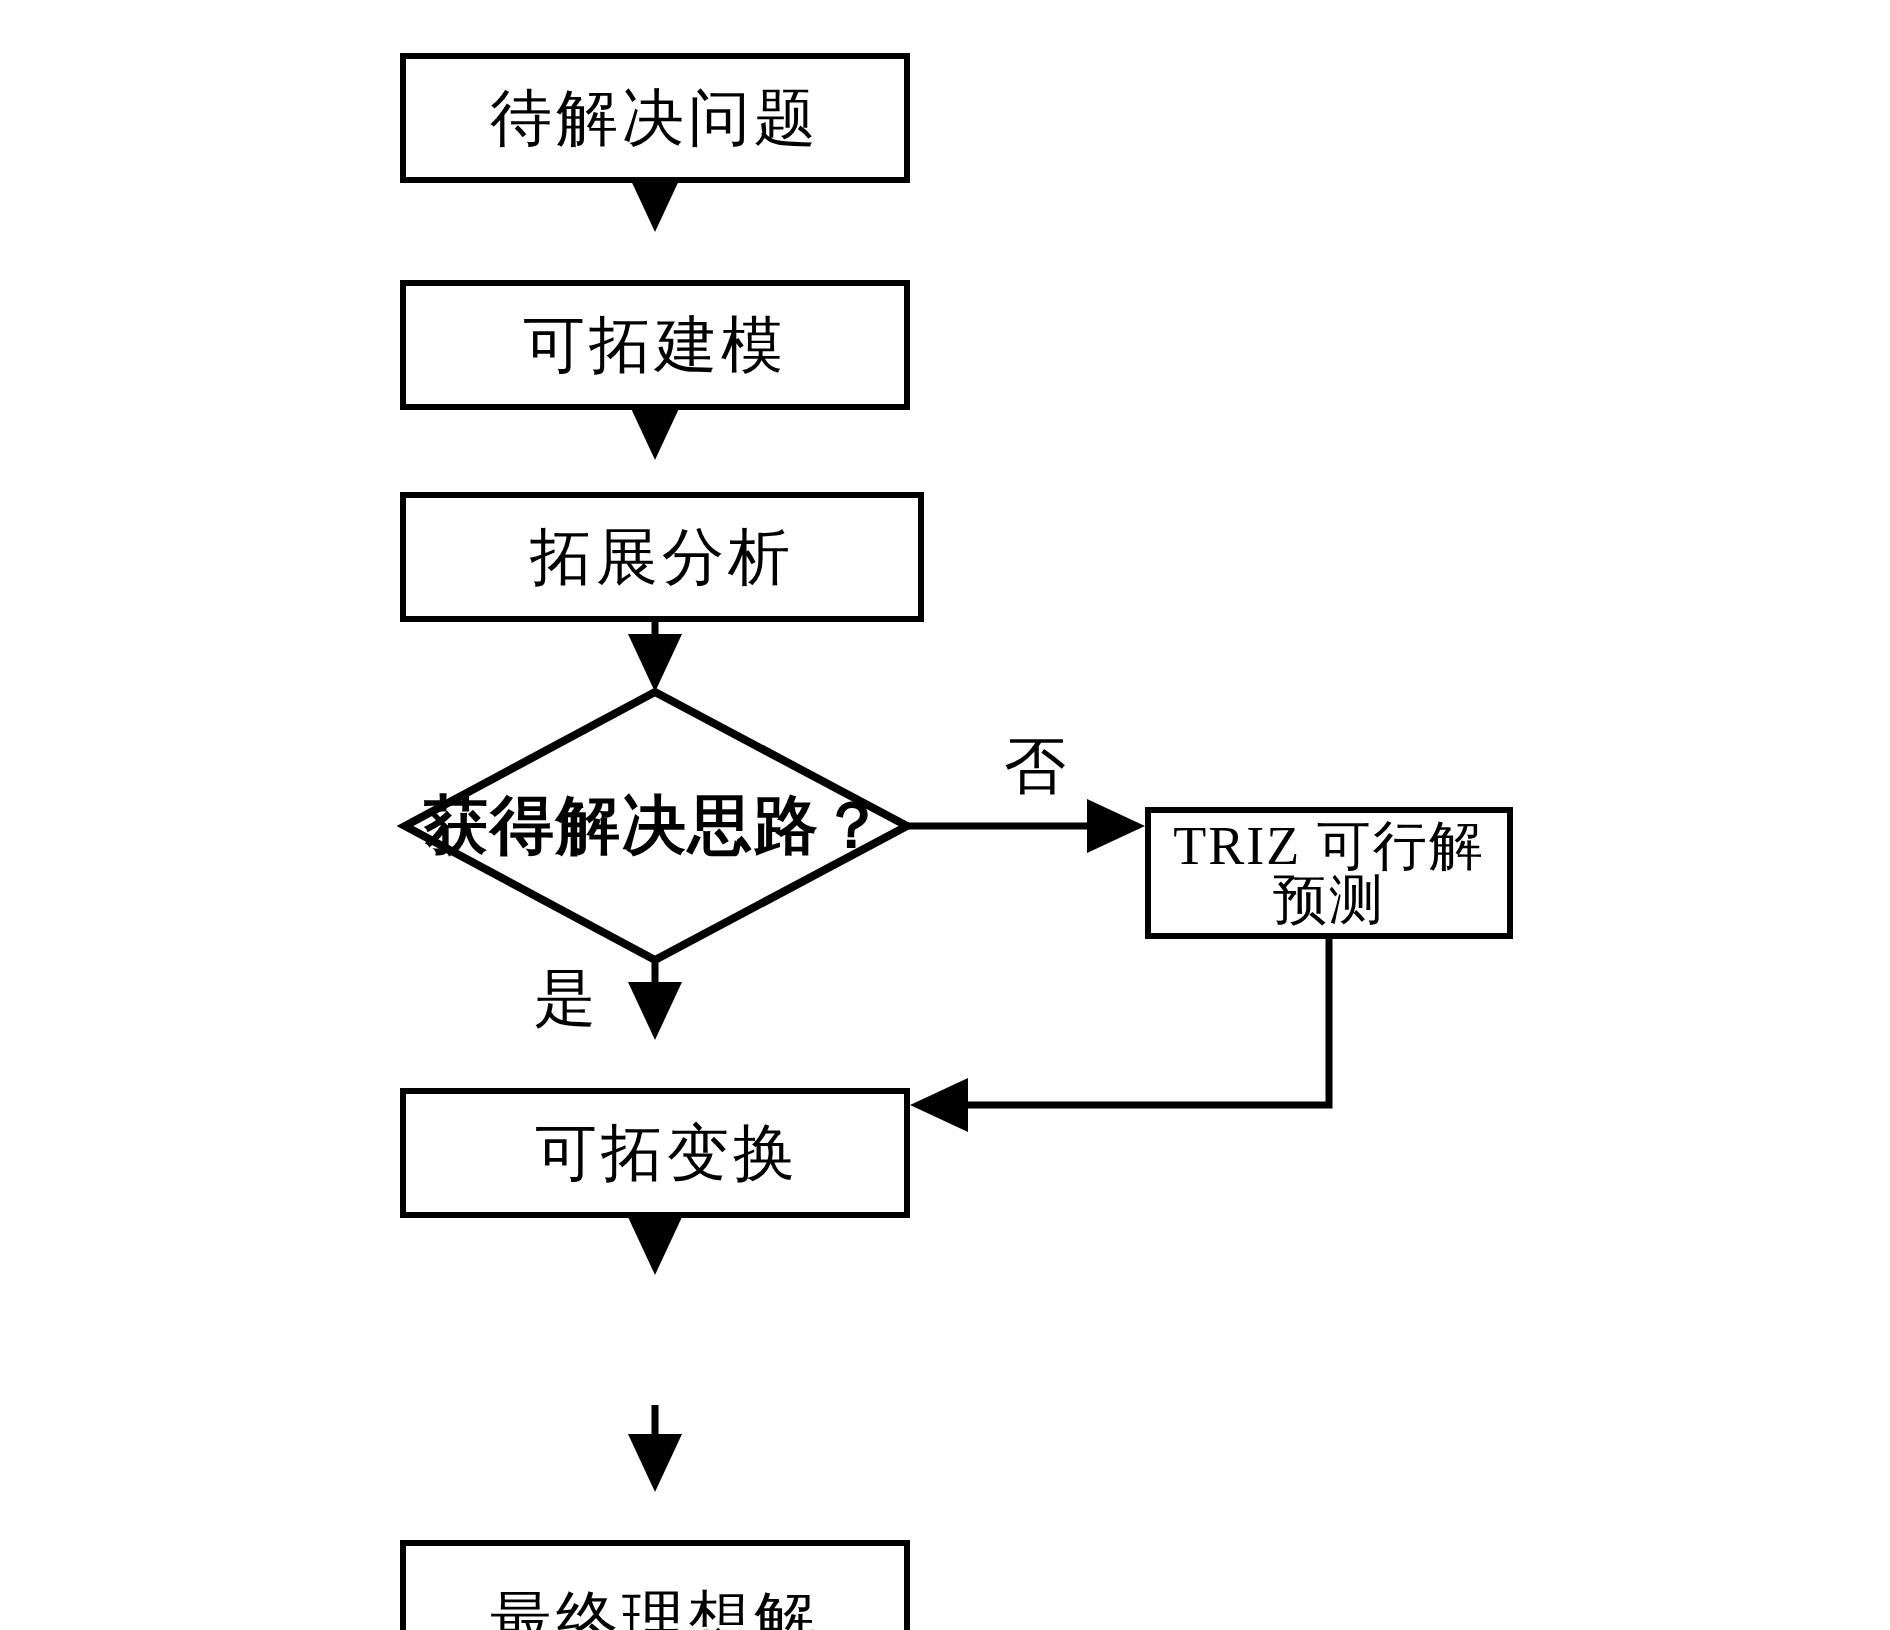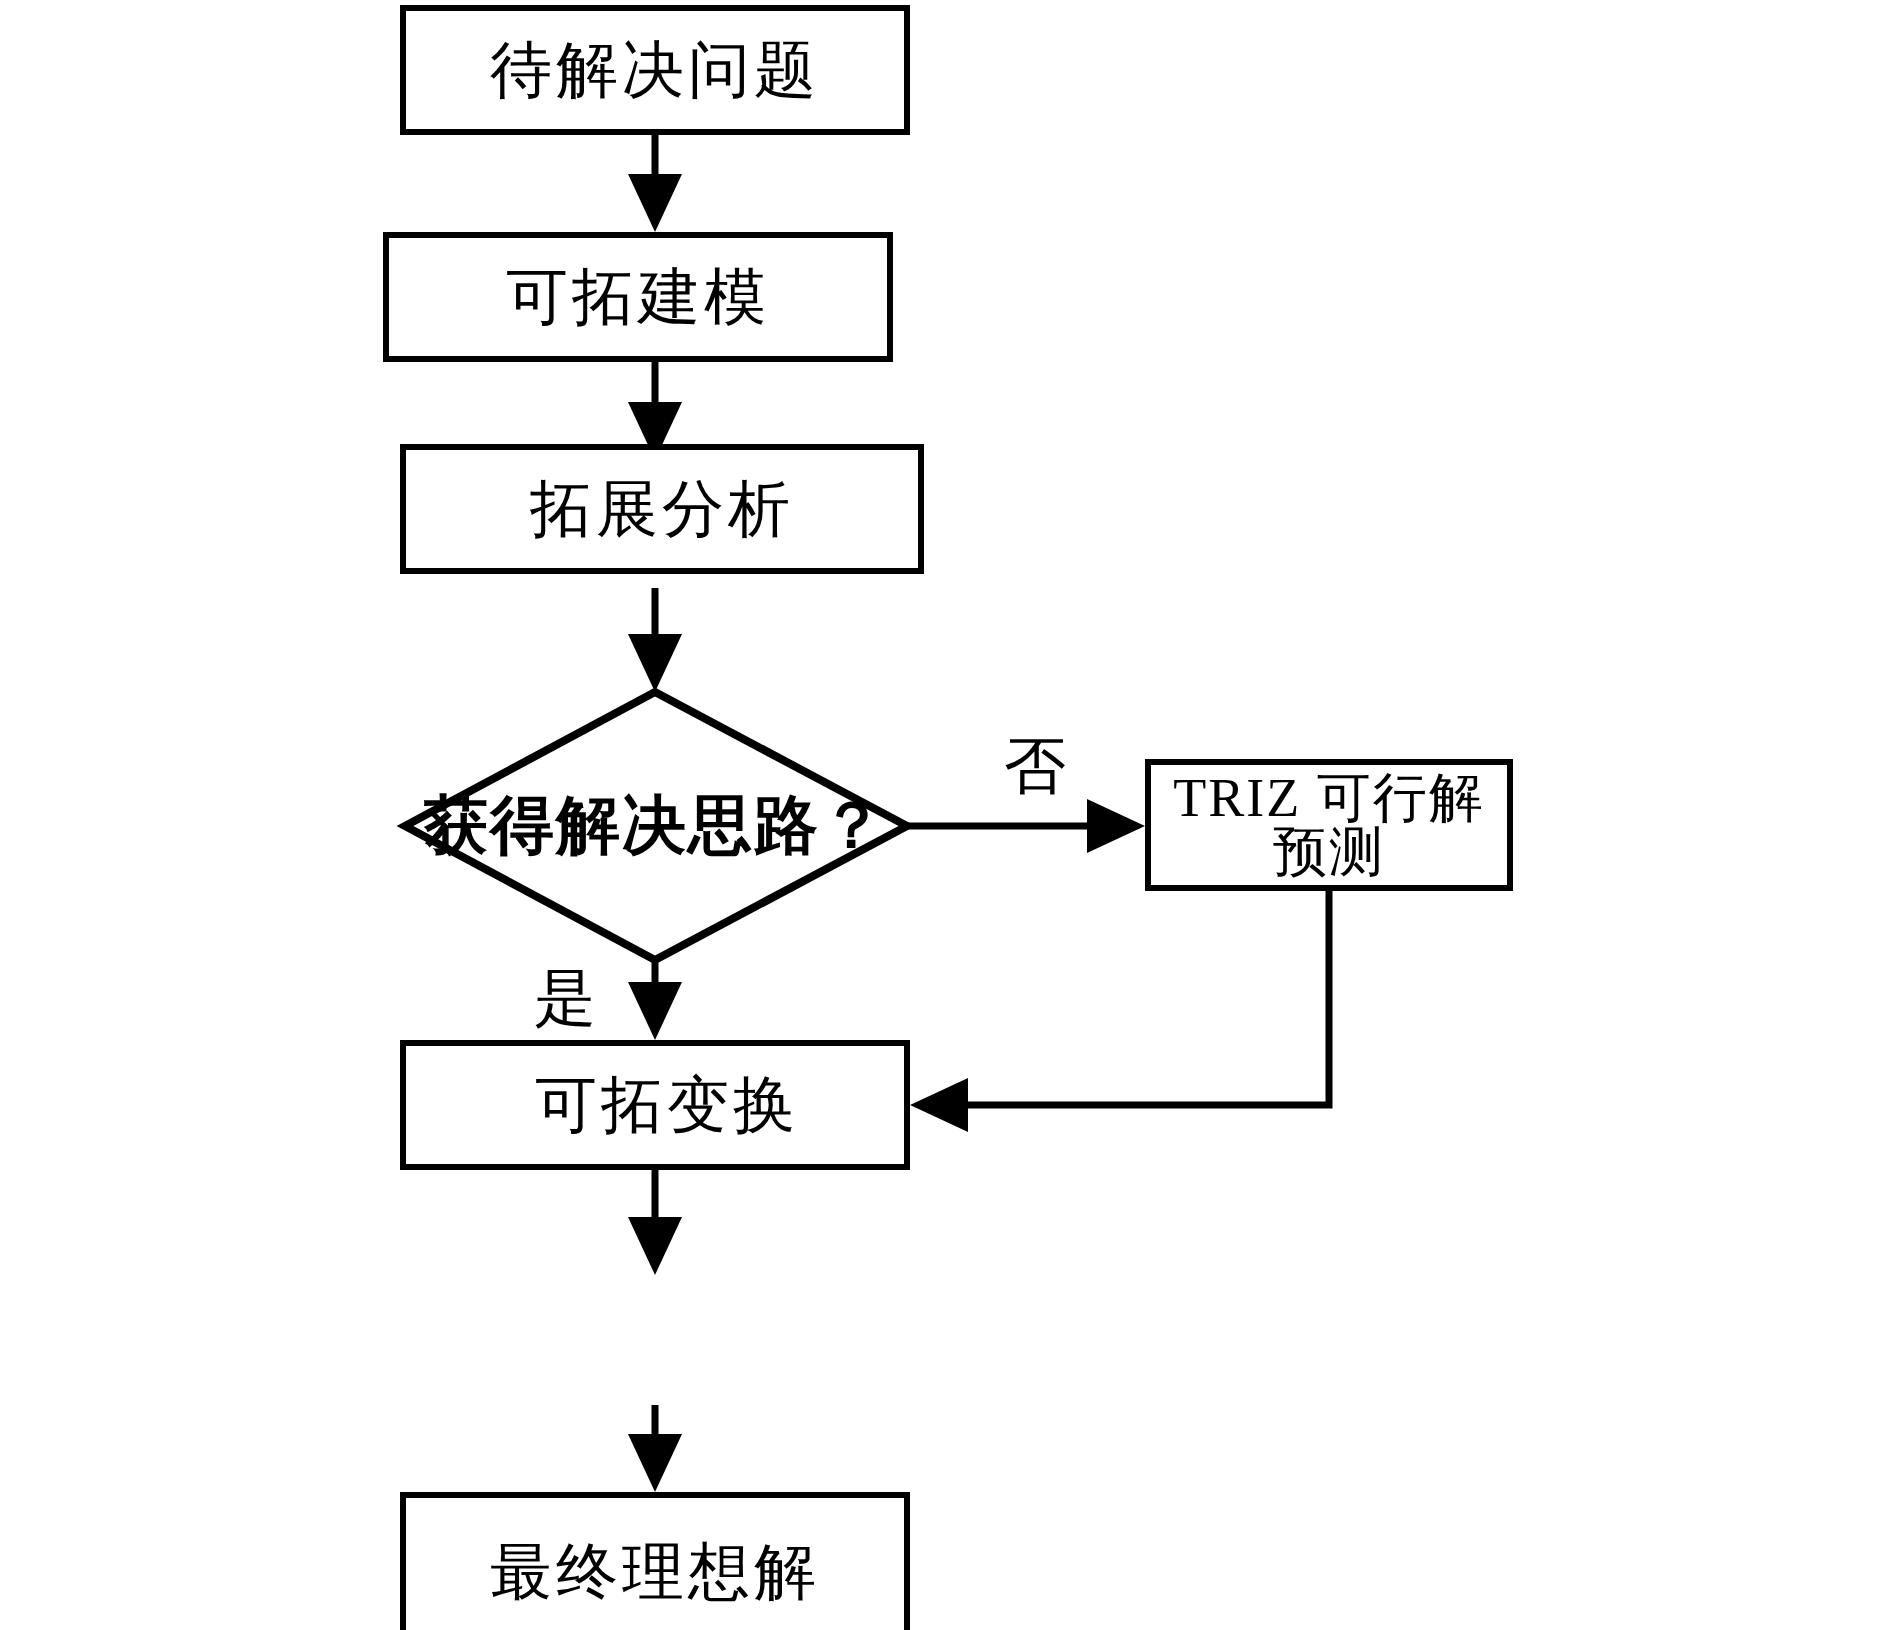--- a/index.html
+++ b/index.html
@@ -26,20 +26,21 @@
     box-sizing: border-box;
     border: 6px solid #000000;
     background: #ffffff;
     display: flex;
     align-items: center;
     justify-content: center;
     text-align: center;
     font-size: 62px;
     letter-spacing: 4px;
     line-height: 1;
+    margin-top: 48px;
   }
   .node.triz {
     font-size: 54px;
     letter-spacing: 2px;
     justify-content: flex-end;
   }
   .floating-text {
     position: absolute;
     display: flex;
     align-items: center;
@@ -120,21 +121,21 @@
     <g>
       <polyline points="1329,891 1329,1105 965,1105"></polyline>
       <polygon class="head" points="910,1105 968,1078 968,1132"></polygon>
     </g>
   </svg>
 
   <div class="node" style="left:400px; top:5px; width:510px; height:130px;">
     <span>待解决问题</span>
   </div>
 
-  <div class="node" style="left:383px; top:232px; width:510px; height:130px;">
+  <div class="node" style="left:400px; top:232px; width:510px; height:130px;">
     <span>可拓建模</span>
   </div>
 
   <div class="node" style="left:400px; top:444px; width:524px; height:130px;">
     <span>拓展分析</span>
   </div>
 
   <div class="floating-text decision-text" style="left:415px; top:780px; width:480px; height:92px;">获得解决思路？</div>
 
   <div class="node triz" style="left:1145px; top:759px; width:368px; height:132px;">

